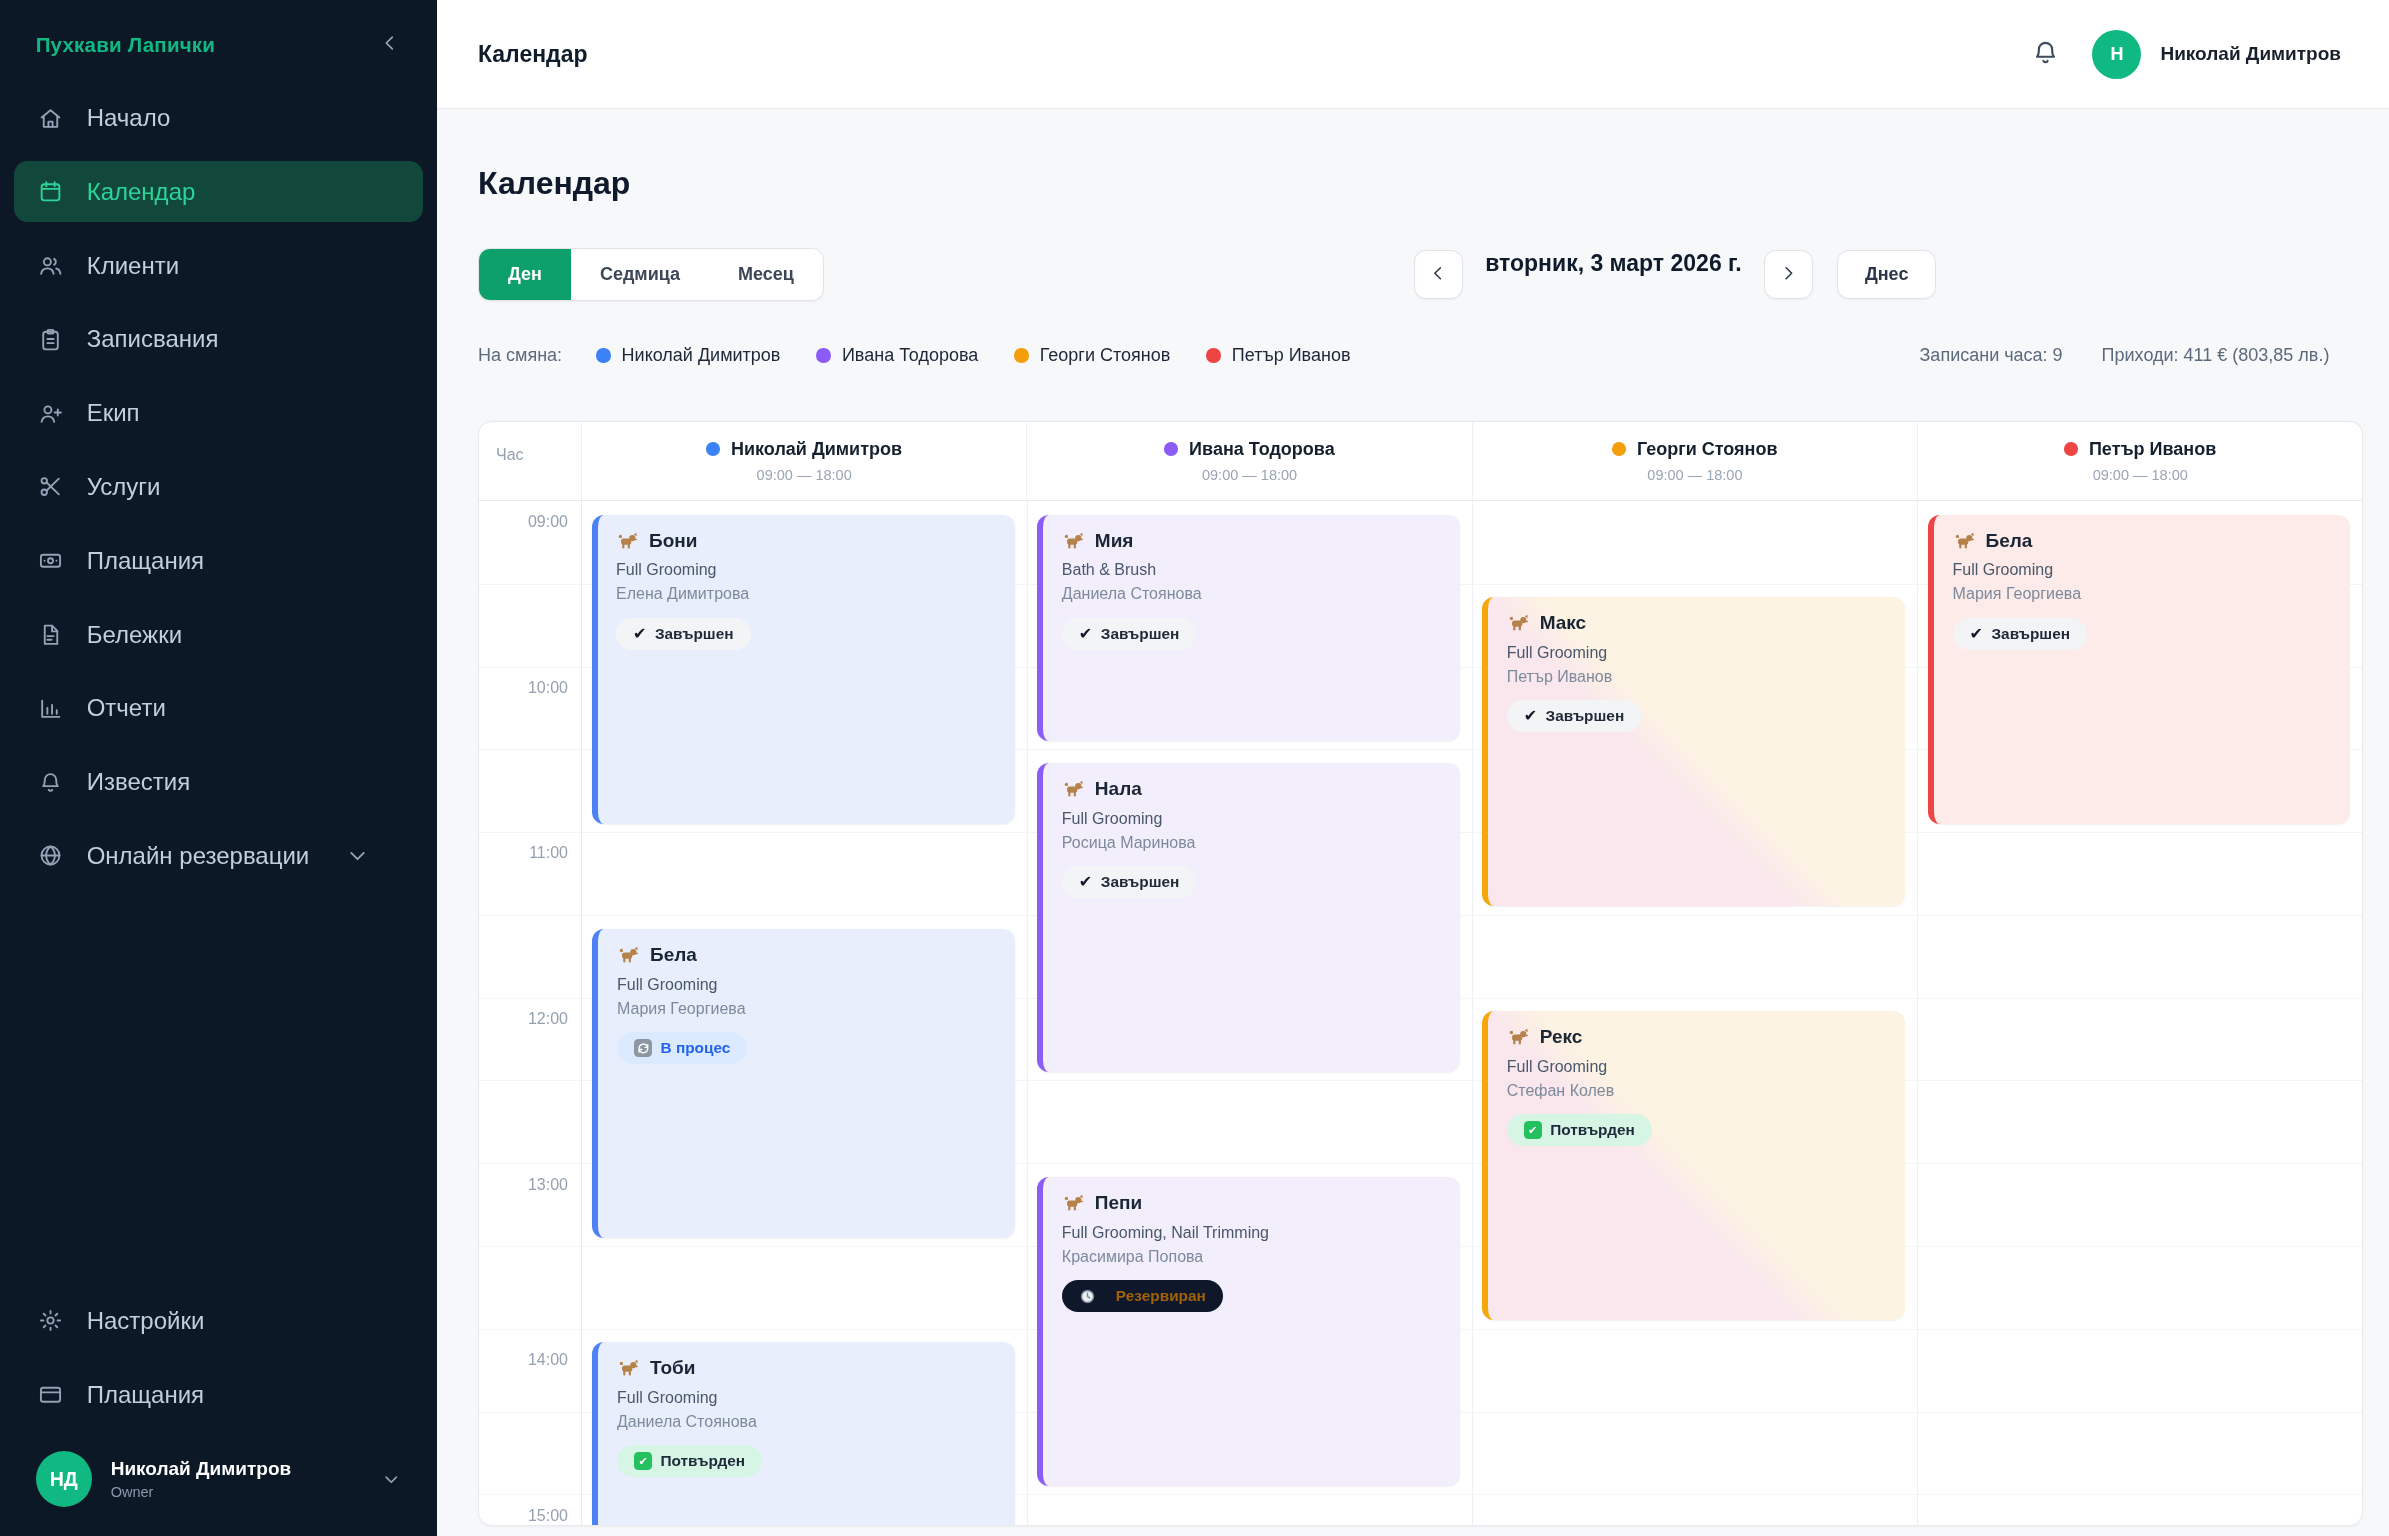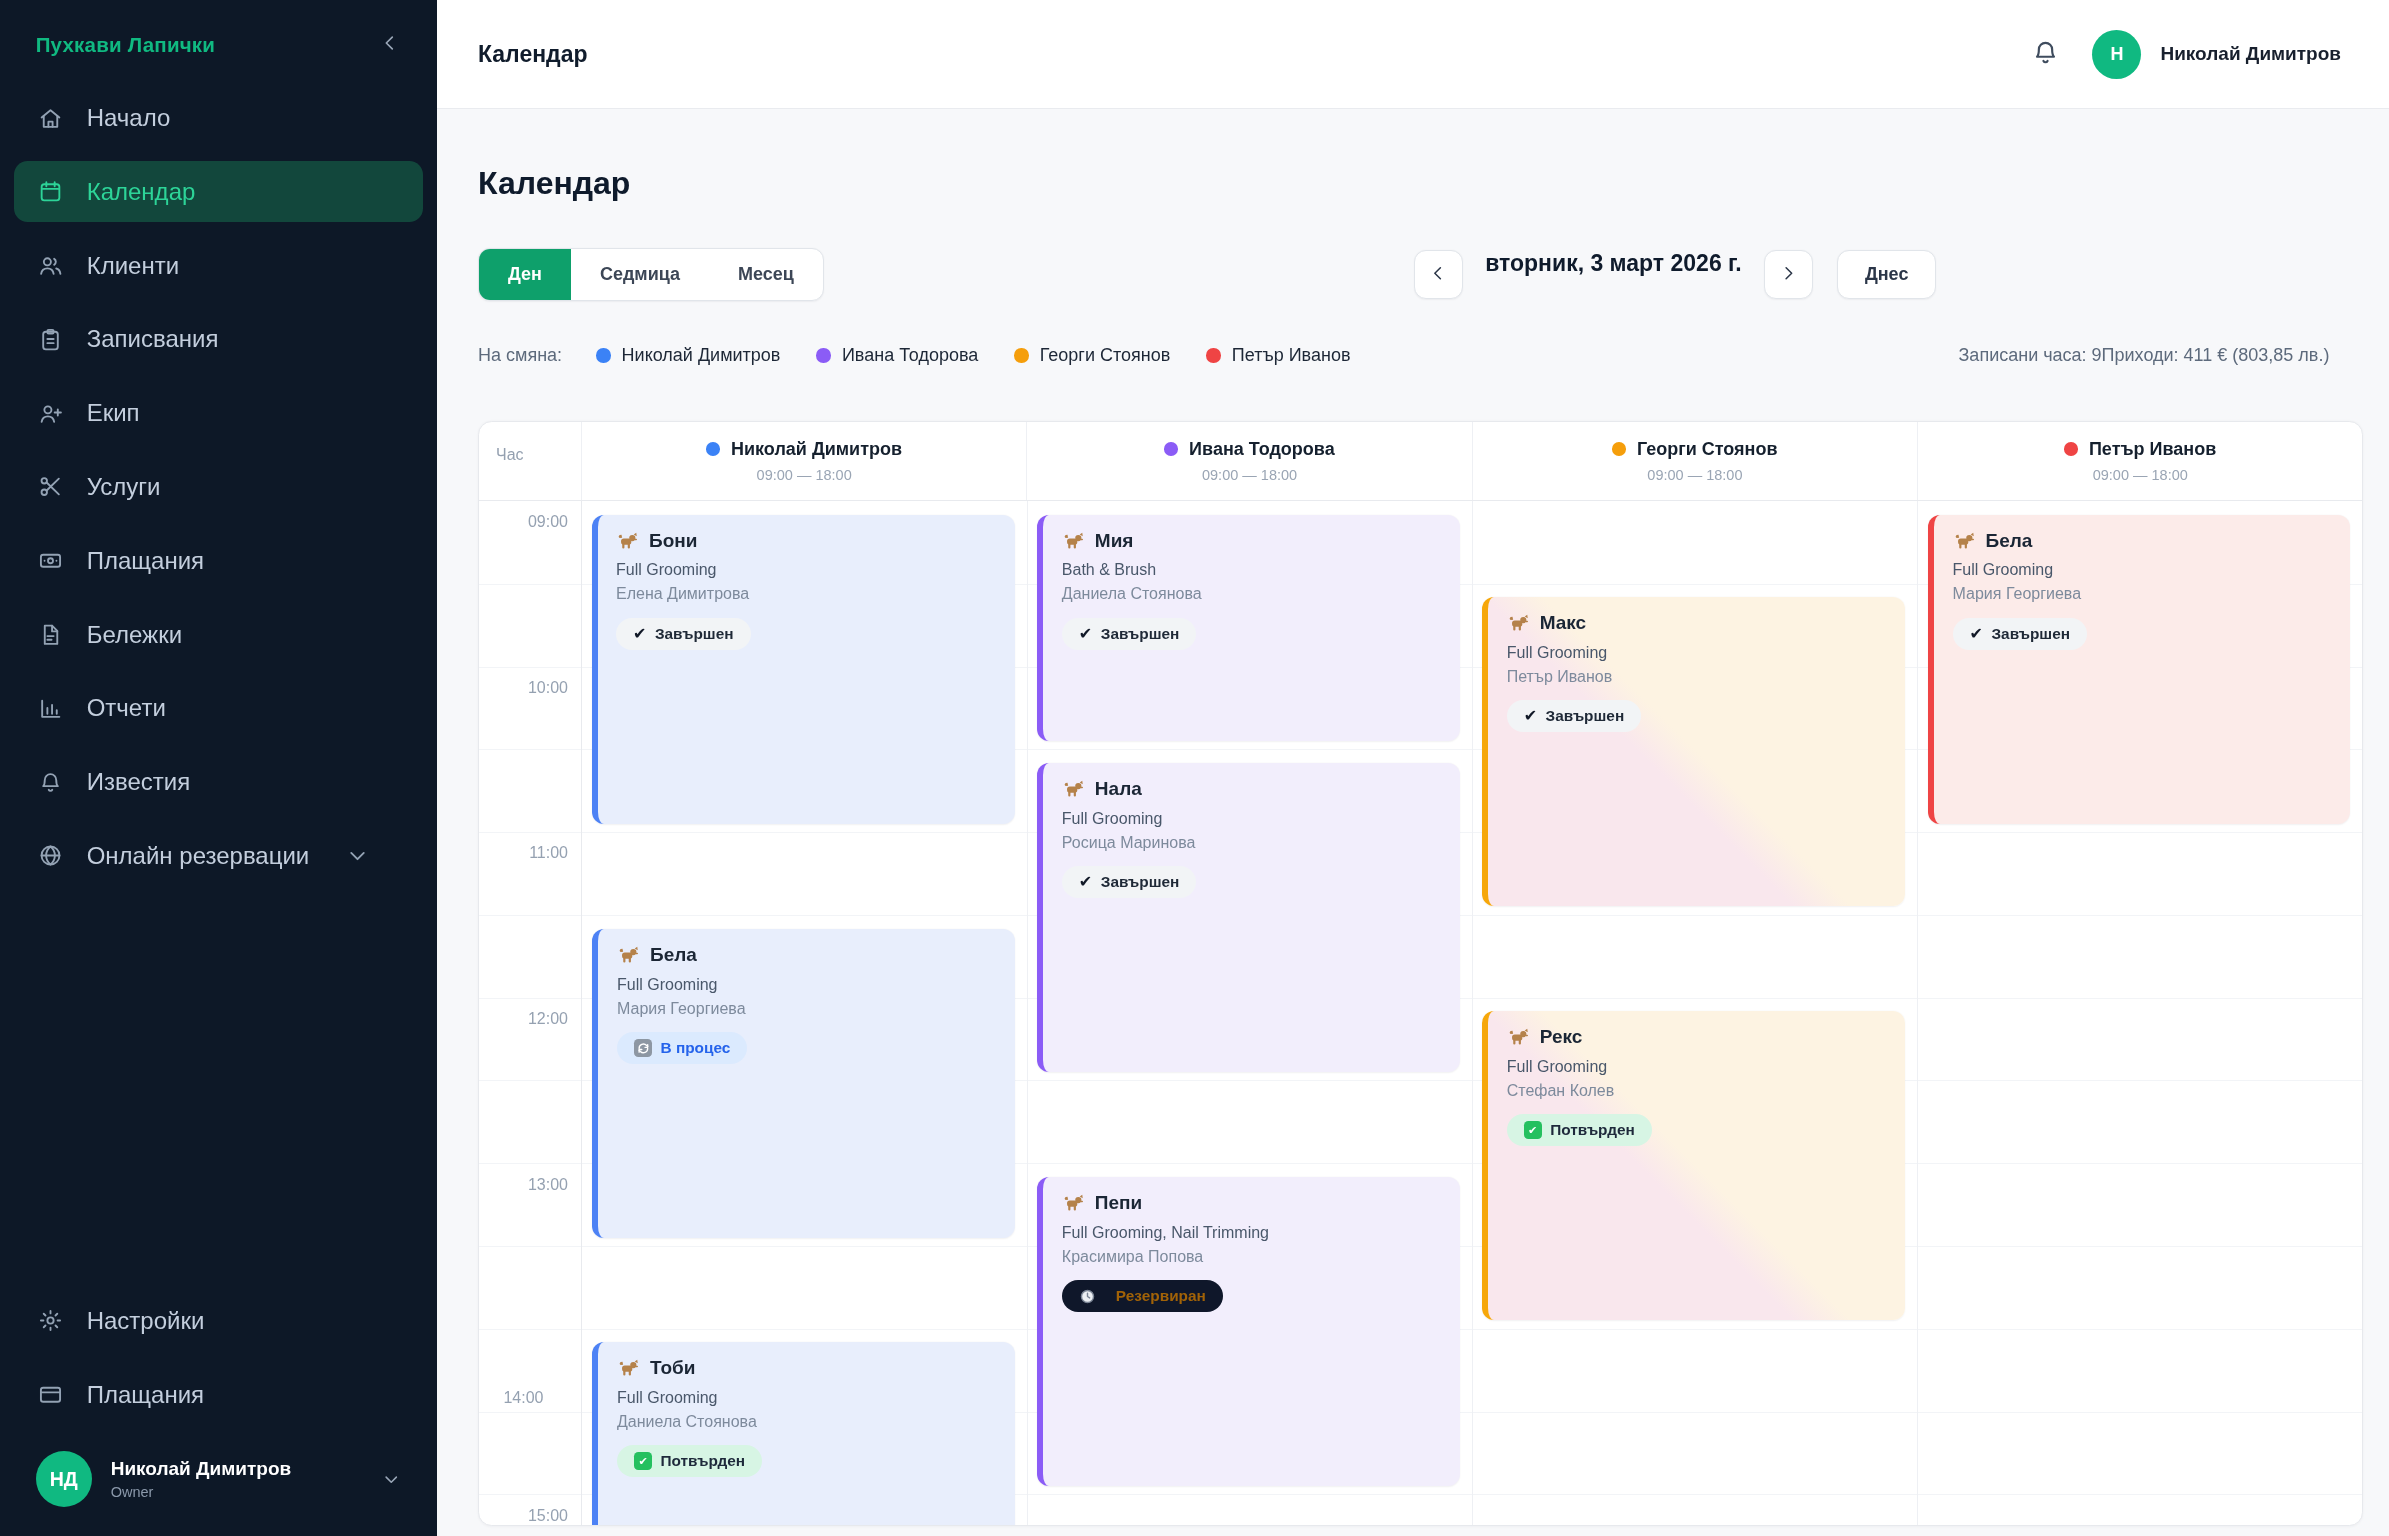--- a/index.html
+++ b/index.html
@@ -51,21 +51,21 @@
   .date-group { margin-left:auto; margin-right:427px; display:flex; align-items:flex-start; gap:12px; }
   .nav-btn { width:49px; height:49px; background:#fff; border:0.9px solid #e1e5ea; border-radius:12px; display:flex; align-items:center; justify-content:center; color:#2b3648; cursor:pointer; box-shadow:0 0.9px 1.7px rgba(16,24,40,.05); }
   .nav-btn svg { width:20.5px; height:20.5px; }
   .date-label { font-size:23px; font-weight:700; color:#0f1b2c; margin:0 10.2px; white-space:nowrap; }
   .today-btn { height:49px; padding:0 27px; background:#fff; border:0.9px solid #e1e5ea; border-radius:12px; font-size:18px; font-weight:600; color:#2b3648; cursor:pointer; font-family:inherit; box-shadow:0 0.9px 1.7px rgba(16,24,40,.05); margin-left:12px; }
 
   .legend-row { margin-top:44px; display:flex; align-items:center; font-size:18px; }
   .legend-label { color:#5d6a7c; margin-right:34px; }
   .legend-item { display:flex; align-items:center; gap:11px; margin-right:36px; color:#1d2736; font-weight:500; }
   .legend-dot { width:14.5px; height:14.5px; border-radius:50%; flex:0 0 14.5px; }
-  .stats { margin-left:auto; display:flex; color:#5d6a7c; margin-right:34px; white-space:nowrap; }
+  .stats { margin-left:auto; display:flex; gap:39px; color:#5d6a7c; margin-right:34px; white-space:nowrap; }
 
   
   .calendar-card { margin-top:55px; background:#fff; border:0.9px solid #e7e9ed; border-radius:13.7px; height:1105px; overflow:hidden; box-shadow:0 0.9px 2.6px rgba(16,24,40,.04); }
   .cal-header { display:flex; height:79px; border-bottom:0.9px solid #e8eaee; }
   .time-head { width:102px; flex:0 0 102px; padding:24px 0 0 17px; font-size:16px; color:#94a0b0; }
   .col-head { flex:1; border-left:0.9px solid #eef0f4; display:flex; flex-direction:column; align-items:center; justify-content:center; gap:7.7px; }
   .col-head-name { display:flex; align-items:center; gap:11px; font-size:18px; font-weight:700; color:#15202e; }
   .col-dot { width:13.7px; height:13.7px; border-radius:50%; }
   .col-hours { font-size:14.5px; color:#9aa5b4; }
 
@@ -368,21 +368,21 @@
             <div class="hline" style="top: 993px;"></div>
             <div class="vline first" style="left: 102px;"></div>
             <div class="vline" style="left: calc(25% + 77px);"></div>
             <div class="vline" style="left: calc(50% + 51px);"></div>
             <div class="vline" style="left: calc(75% + 25.6px);"></div>
             <div class="time-label" style="top: 21.3px;">09:00</div>
             <div class="time-label" style="top: 187px;">10:00</div>
             <div class="time-label" style="top: 352px;">11:00</div>
             <div class="time-label" style="top: 518px;">12:00</div>
             <div class="time-label" style="top: 684px;">13:00</div>
-            <div class="time-label" style="top: 897px; text-align: center;">14:00</div>
+            <div class="time-label" style="top: 859px;">14:00</div>
             <div class="time-label" style="top: 1015px;">15:00</div>
             <div class="appt" style="left: calc(0% + 113px); width: calc(25% - 48px); top: 13.7px; height: 309px; background: rgb(232, 238, 252); border-left-color: rgb(77, 130, 245); padding-left: 18px;"><div class="appt-pet">
                 <span class="icon">
                   <svg viewBox="0 0 24 24" fill="none" stroke="currentColor" stroke-width="1.8" stroke-linecap="round" stroke-linejoin="round">
                     <g fill="currentColor" stroke="none">
                       <path d="M4.2 8.6c-.9-.2-1.4-1-1.2-1.9.1-.6.6-1.1 1.2-1.2l1.8-.4.7 3.4z"></path>
                       <rect x="5.5" y="9.2" width="11.2" height="6.8" rx="3"></rect>
                       <rect x="6.8" y="14" width="2.4" height="6.2" rx="1.1"></rect>
                       <rect x="12.8" y="14" width="2.4" height="6.2" rx="1.1"></rect>
                       <circle cx="17.8" cy="8.8" r="3.4"></circle>

